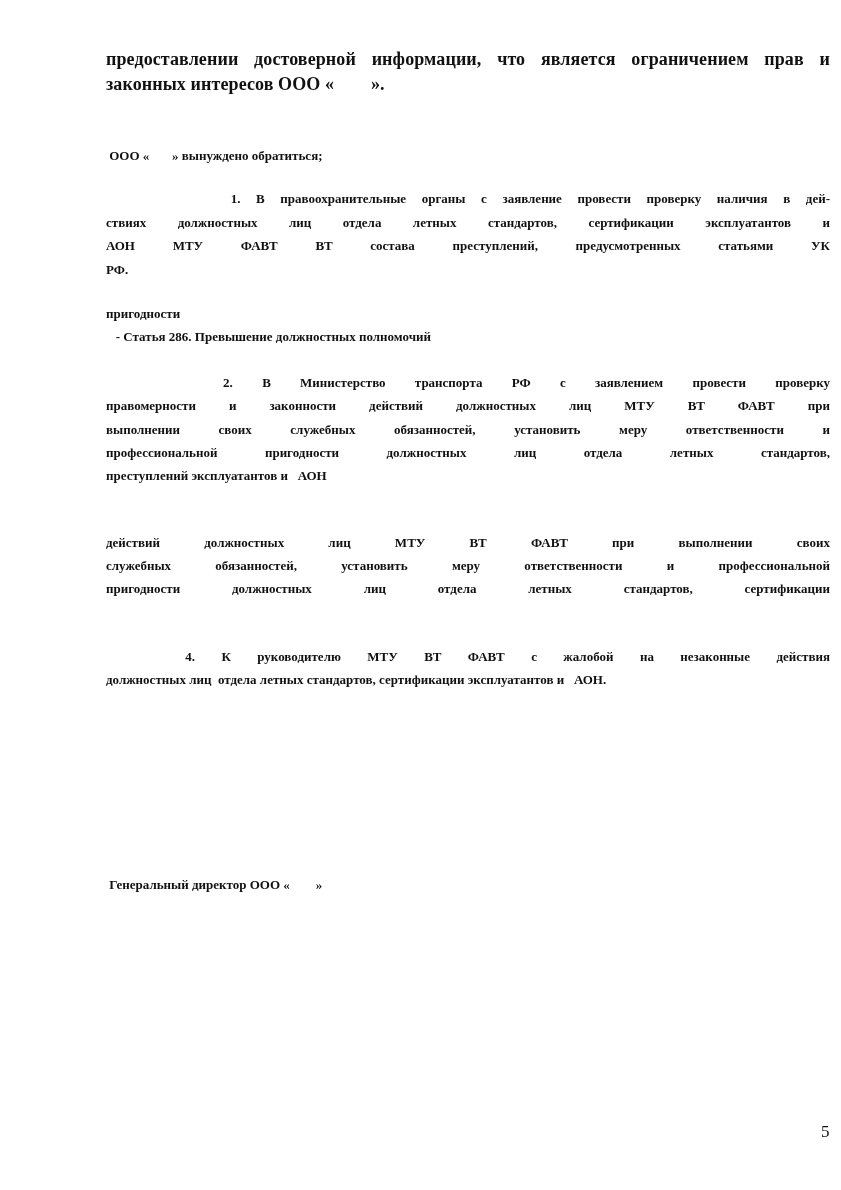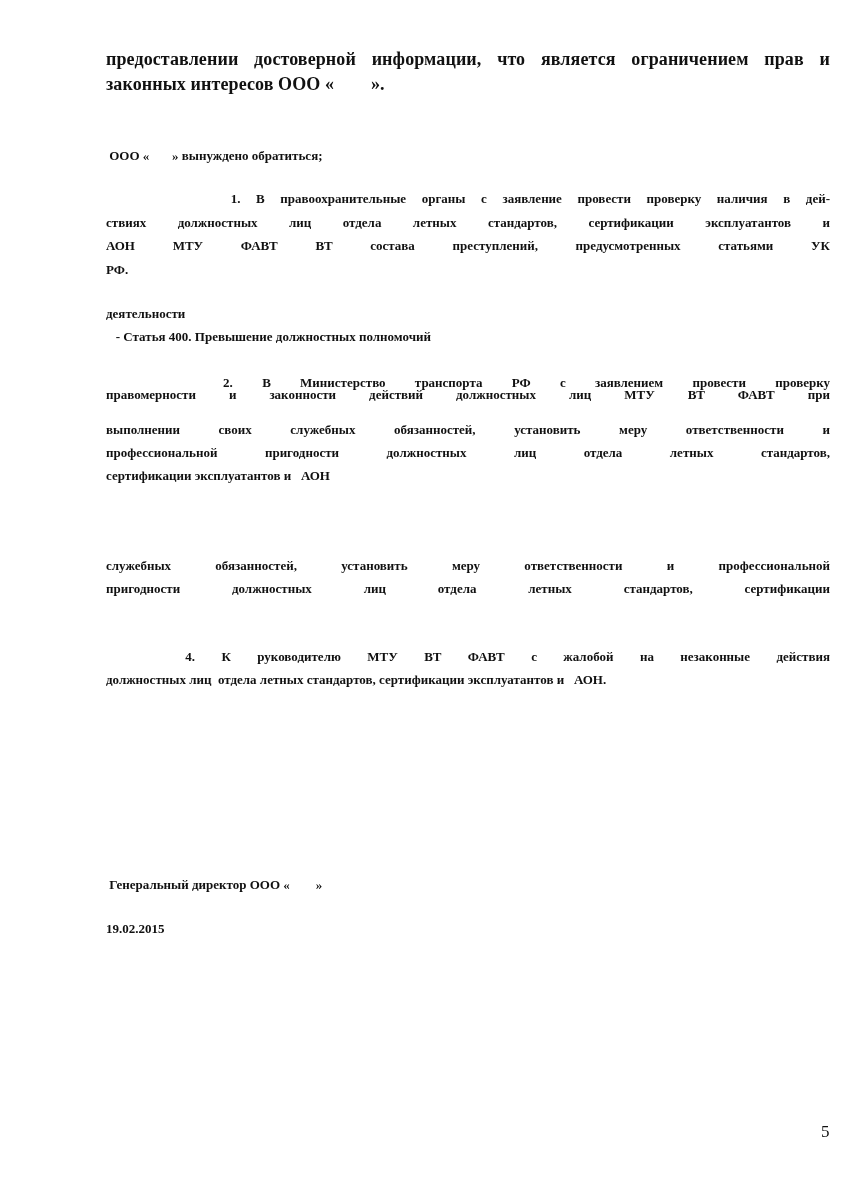--- a/index.html
+++ b/index.html
@@ -19,32 +19,32 @@
 
   <div class="line bold just" style="top:48px">предоставлении достоверной информации, что является ограничением прав и</div>
   <div class="line bold" style="top:73px">законных интересов ООО «        ».</div>
 
   <div class="line" style="top:144px"> ООО «       » вынуждено обратиться;</div>
 
   <div class="line just" style="top:187px">&nbsp;&nbsp;&nbsp;&nbsp;&nbsp;&nbsp;&nbsp;&nbsp;1. В правоохранительные органы с заявление провести проверку  наличия в дей-</div>
   <div class="line just" style="top:234px">АОН          МТУ ФАВТ ВТ состава преступлений, предусмотренных статьями   УК</div>
   <div class="line just" style="top:211px">ствиях   должностных лиц отдела летных стандартов, сертификации эксплуатантов и</div>
   <div class="line" style="top:258px">РФ.</div>
-  <div class="line" style="top:302px">деятельности</div>
-  <div class="line" style="top:325px">   - Статья 400. Превышение должностных полномочий</div>
+  <div class="line" style="top:302px">пригодности</div>
+  <div class="line" style="top:325px">   - Статья 286. Превышение должностных полномочий</div>
 
   <div class="line just" style="top:371px">&nbsp;&nbsp;&nbsp;&nbsp;2.  В  Министерство  транспорта  РФ  с  заявлением  провести  проверку</div>
-  <div class="line just" style="top:383px">правомерности и  законности действий должностных лиц          МТУ ВТ  ФАВТ при</div>
+  <div class="line just" style="top:394px">правомерности и  законности действий должностных лиц          МТУ ВТ  ФАВТ при</div>
   <div class="line just" style="top:418px">выполнении  своих  служебных  обязанностей,  установить  меру  ответственности  и</div>
   <div class="line just" style="top:441px">профессиональной  пригодности     должностных  лиц  отдела  летных  стандартов,</div>
-  <div class="line" style="top:464px">сертификации эксплуатантов и   АОН</div>
+  <div class="line" style="top:464px">преступлений эксплуатантов и   АОН</div>
 
+  <div class="line just" style="top:531px">действий  должностных  лиц            МТУ  ВТ    ФАВТ  при  выполнении  своих</div>
   <div class="line just" style="top:554px">служебных  обязанностей,  установить  меру  ответственности  и  профессиональной</div>
   <div class="line just" style="top:577px">пригодности       должностных  лиц  отдела  летных  стандартов,  сертификации</div>
 
   <div class="line just" style="top:645px">&nbsp;&nbsp;&nbsp;4.  К  руководителю          МТУ  ВТ   ФАВТ  с  жалобой  на  незаконные  действия</div>
   <div class="line" style="top:668px">должностных лиц  отдела летных стандартов, сертификации эксплуатантов и   АОН.</div>
 
   <div class="line" style="top:873px"> Генеральный директор ООО «        »</div>
-  <div class="line" style="top:917px">19.02.2015</div>
 
   <div class="pagenum">5</div>
 </div>
 
 </body></html>

